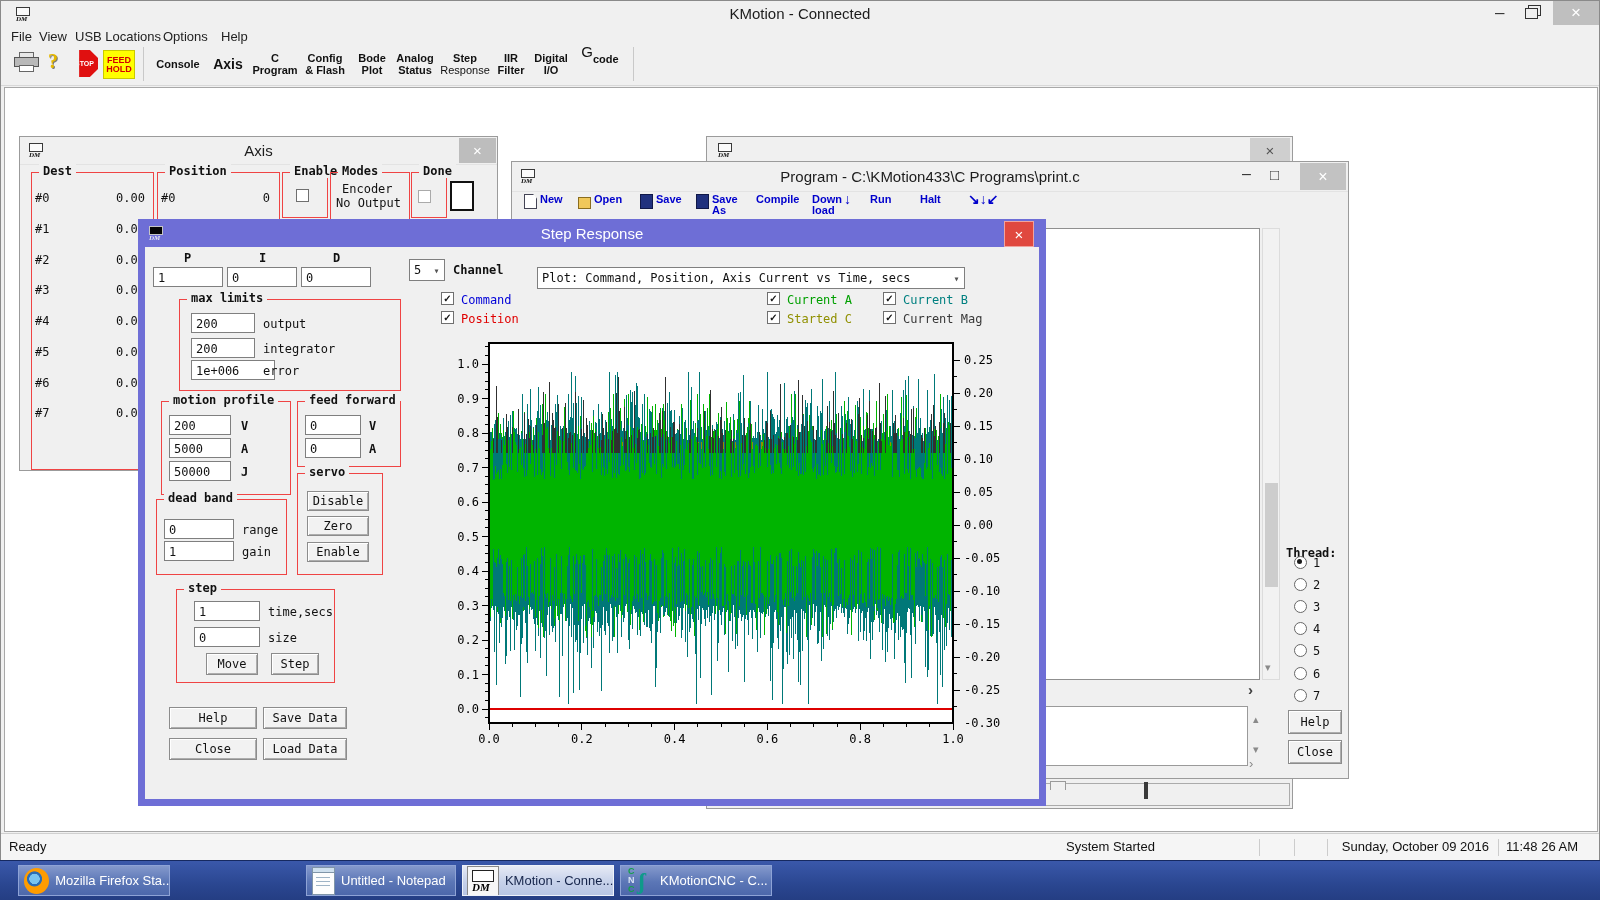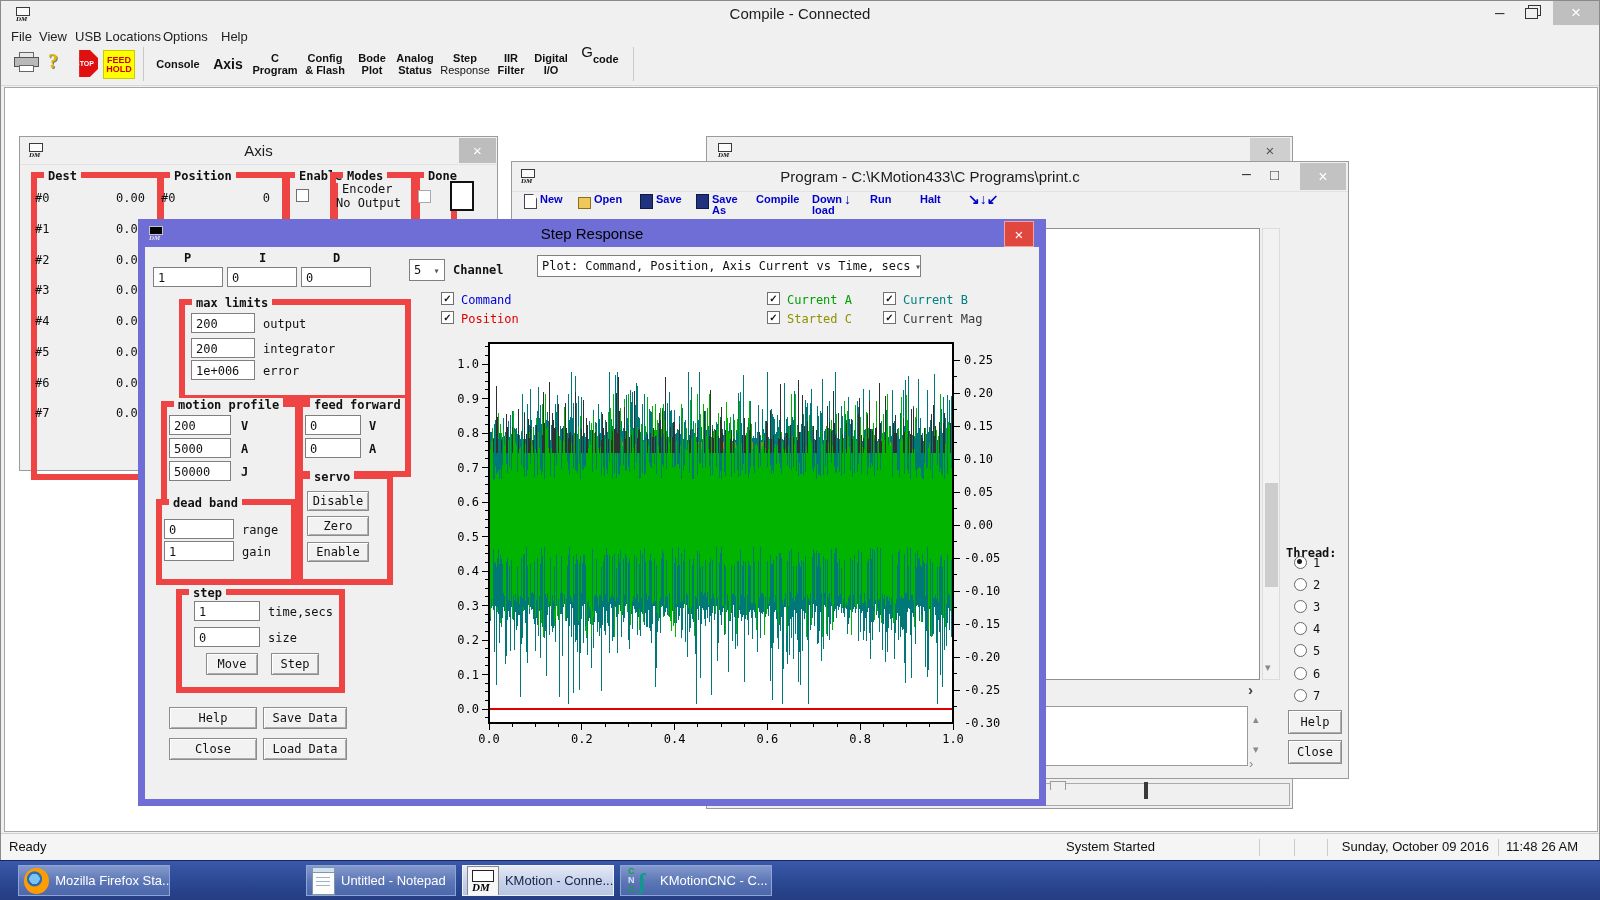--- a/index.html
+++ b/index.html
@@ -11,21 +11,21 @@
   
   .win{position:absolute;background:#f0f0f0;border:1px solid #9b9b9b;box-sizing:border-box}
   .wtitle{position:absolute;left:0;top:0;right:0;height:27px;border-bottom:1px solid #e3e3e3;
           display:flex;align-items:center;justify-content:center;font-size:15px;color:#1c1c1c}
   .xbtn{position:absolute;display:flex;align-items:center;justify-content:center;
         background:#bdbdbd;color:#fff;font:15px "Liberation Sans",sans-serif;cursor:default}
   .dmicon{position:absolute;width:16px;height:16px}
   .dmicon .top{position:absolute;left:1px;top:1px;width:12px;height:7px;border:1px solid #3a3a3a;background:#fbfbfb}
   .dmicon i{position:absolute;left:1px;top:9px;font:italic bold 7px "Liberation Serif",serif;color:#111}
   
-  .group{position:absolute;border:6px solid #ef4444}
+  .group{position:absolute;border:1px solid #ef4444}
   .glabel{position:absolute;top:-9px;left:7px;background:#f0f0f0;padding:0 4px;
           font:bold 12px "DejaVu Sans Mono",monospace;color:#111;white-space:nowrap}
   .field{position:absolute;background:#fff;border:1px solid #7f7f7f;box-sizing:border-box;
          font:12px "DejaVu Sans Mono",monospace;color:#111;padding:1px 0 0 4px}
   input.field{outline:none}
   .btn{position:absolute;background:#f2f2f2;border:1px solid #8c8c8c;box-sizing:border-box;
        box-shadow:inset 1px 1px 0 #ffffff, inset -1px -1px 0 #adadad;
        display:flex;align-items:center;justify-content:center;
        font:12px "DejaVu Sans Mono",monospace;color:#111;cursor:default}
   .cb{position:absolute;width:13px;height:13px;background:#fff;border:1px solid #6f6f6f;box-sizing:border-box;
@@ -40,21 +40,21 @@
   .tbi{position:absolute;top:45px;height:36px;display:flex;flex-direction:column;align-items:center;justify-content:center;
        font:bold 11px "Liberation Sans",sans-serif;color:#111;line-height:12px;text-align:center}
   .tbi .thin{font-weight:normal}
   .tsep{position:absolute;top:46px;height:34px;width:1px;background:#c9c9c9}
   .stat{position:absolute;font-size:13px;color:#111;white-space:nowrap}
   .ssep{position:absolute;top:838px;height:17px;width:1px;background:#cccccc}
   
   .dlg{position:absolute;background:#6e6ed6;box-sizing:border-box}
   .dlgclient{position:absolute;background:#f0f0f0}
   .dlgtitle{position:absolute;left:0;top:0;right:0;height:28px;display:flex;align-items:center;justify-content:center;
-            color:#000000;font-size:15px}
+            color:#ffffff;font-size:15px}
   .cbl{position:absolute;font:12px "DejaVu Sans Mono",monospace;white-space:nowrap}
   .c-command{color:#0000d8}.c-position{color:#e00000}.c-cura{color:#00a000}
   .c-curb{color:#008080}.c-curc{color:#909000}.c-curmag{color:#383838}
   
   .sbtrack{position:absolute;background:#f2f2f2;border:1px solid #dcdcdc;box-sizing:border-box}
   .sbthumb{position:absolute;background:#cdcdcd}
   .scrgl{position:absolute;color:#8a8a8a;font-size:11px;line-height:11px}
   .scrgl.dark{color:#404040;font-weight:bold}
   
   .taskbar{position:absolute;left:0;top:860px;width:1600px;height:40px;
@@ -97,21 +97,21 @@
 </head>
 <body>
 
 <div class="abs" style="left:0;top:0;width:1600px;height:860px;border:1px solid #8a8a8a;box-sizing:border-box;background:#f0f0f0">
 
   <div class="abs" style="left:0;top:0;width:1598px;height:26px;background:#f0f0f0">
     <div class="dmicon" style="left:14px;top:5px">
       <div class="top"></div>
         <i>DM</i>
     </div>
-    <div class="abs" style="left:0;width:100%;top:4px;text-align:center;font-size:15px;color:#1c1c1c">Compile - Connected</div>
+    <div class="abs" style="left:0;width:100%;top:4px;text-align:center;font-size:15px;color:#1c1c1c">KMotion - Connected</div>
     <span class="abs" style="left:1494px;top:2px;font-size:17px;color:#333">–</span>
     <span class="abs" style="left:1524px;top:7px;width:11px;height:9px;border:1px solid #333;background:#f0f0f0;box-shadow:3px -3px 0 -1px #f0f0f0,3px -3px 0 0 #333"></span>
     <div class="xbtn" style="left:1552px;top:0;width:46px;height:24px;background:#bfbfbf;font-size:17px">×</div>
   </div>
 
   <div>
     <span class="menuitem" style="left:6px">File</span>
     <span class="menuitem" style="left:34px">View</span>
     <span class="menuitem" style="left:70px">USB Locations</span>
     <span class="menuitem" style="left:158px">Options</span>
@@ -339,21 +339,21 @@
     <span class="bmono abs" style="left:195px;top:32px">D</span>
     <input class="field" style="left: 15px; top: 48px; width: 70px; height: 20px;" value="1">
     <input class="field" style="left: 89px; top: 48px; width: 70px; height: 20px;" value="0">
     <input class="field" style="left: 163px; top: 48px; width: 70px; height: 20px;" value="0">
 
     <div class="combo" style="left:271px;top:40px;width:36px;height:22px">
       <span>5</span>
         <span class="arr">▾</span>
       </div>
     <span class="bmono abs" style="left:315px;top:44px">Channel</span>
-    <div class="combo" style="left:399px;top:36px;width:384px;height:22px">
+    <div class="combo" style="left:399px;top:48px;width:428px;height:22px">
       <span>Plot: Command, Position, Axis Current vs Time, secs</span>
         <span class="arr">▾</span>
       </div>
 
     <span class="cb" style="left:303px;top:73px">✓</span>
     <span class="cbl c-command" style="left:323px;top:74px">Command</span>
     <span class="cb" style="left:303px;top:92px">✓</span>
     <span class="cbl c-position" style="left:323px;top:93px">Position</span>
     <span class="cb" style="left:629px;top:73px">✓</span>
     <span class="cbl c-cura" style="left:649px;top:74px">Current A</span>
@@ -364,21 +364,21 @@
     <span class="cb" style="left:745px;top:92px">✓</span>
     <span class="cbl c-curmag" style="left:765px;top:93px">Current Mag</span>
 
     <div class="group" style="left:41px;top:80px;width:220px;height:90px">
       <span class="glabel">max limits</span>
       </div>
     <input class="field" style="left: 53px; top: 94px; width: 64px; height: 20px;" value="200">
     <span class="mono abs" style="left:125px;top:98px">output</span>
     <input class="field" style="left: 53px; top: 119px; width: 64px; height: 20px;" value="200">
     <span class="mono abs" style="left:125px;top:123px">integrator</span>
-    <input class="field" style="left: 53px; top: 141px; width: 64px; height: 20px;" value="1e+006">
+    <input class="field" style="left: 53px; top: 141px; width: 84px; height: 20px;" value="1e+006">
     <span class="mono abs" style="left:125px;top:145px">error</span>
 
     <div class="group" style="left:23px;top:182px;width:128px;height:92px">
       <span class="glabel">motion profile</span>
       </div>
     <input class="field" style="left: 31px; top: 196px; width: 62px; height: 20px;" value="200">
     <span class="bmono abs" style="left:103px;top:200px">V</span>
     <input class="field" style="left: 31px; top: 219px; width: 62px; height: 20px;" value="5000">
     <span class="bmono abs" style="left:103px;top:223px">A</span>
     <input class="field" style="left: 31px; top: 242px; width: 62px; height: 20px;" value="50000">

